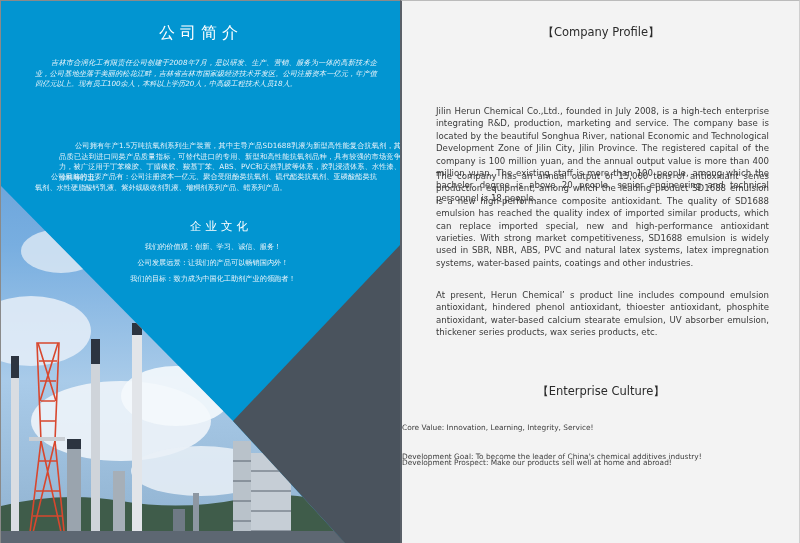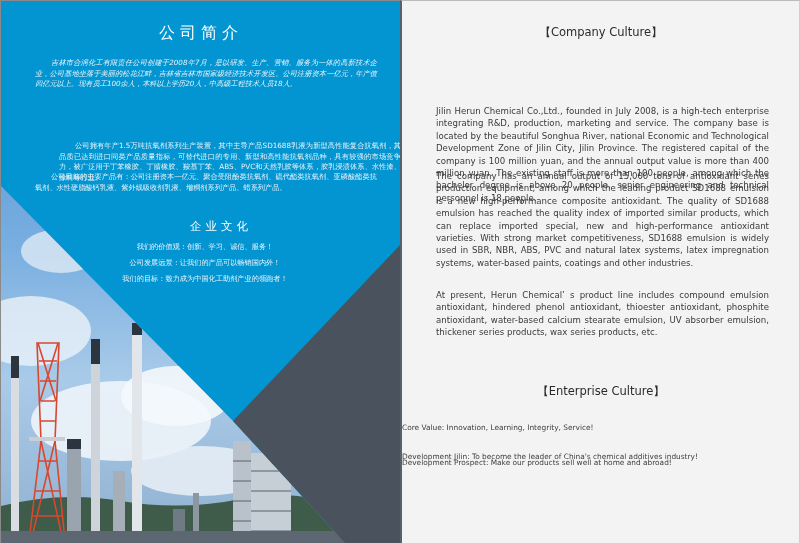--- a/index.html
+++ b/index.html
@@ -36,21 +36,21 @@
     }
     .cn-p1 { top: 57px; font-style: italic; }
     .cn-p2 { top: 140px; margin-left: 24px; }
     .cn-p3 { top: 171px; }
 
     .culture-title {
       position: absolute; left: 0; width: 400px; top: 218px; text-align: center;
       color: #fff; font-size: 11.5px; letter-spacing: 4px; margin-left: 20px;
     }
     .culture-line {
-      position: absolute; left: 4px; width: 400px; text-align: center;
+      position: absolute; left: 12px; width: 400px; text-align: center;
       color: #eaf5fb; font-size: 7.2px;
     }
     .cl1 { top: 241px; } .cl2 { top: 257px; } .cl3 { top: 273px; }
 
     
     .right-page {
       position: absolute; left: 400px; top: 0; width: 400px; height: 543px;
       background: #f3f3f3; border-left: 2px solid #5a6068; border-top: 1px solid #bbbbbb;
       border-right: 1px solid #cfcfcf;
     }
@@ -129,23 +129,23 @@
     <p class="cn-para cn-p2">公司拥有年产1.5万吨抗氧剂系列生产装置，其中主导产品SD1688乳液为新型高性能复合抗氧剂，其品质已达到进口同类产品质量指标，可替代进口的专用、新型和高性能抗氧剂品种，具有较强的市场竞争力，被广泛用于丁苯橡胶、丁腈橡胶、羧基丁苯、ABS、PVC和天然乳胶等体系，胶乳浸渍体系、水性漆、涂料等行业。</p>
     <p class="cn-para cn-p3">公司目前的主要产品有：公司注册资本一亿元、聚合受阻酚类抗氧剂、硫代酯类抗氧剂、亚磷酸酯类抗氧剂、水性硬脂酸钙乳液、紫外线吸收剂乳液、增稠剂系列产品、蜡系列产品。</p>
 
     <div class="culture-title">企业文化</div>
     <div class="culture-line cl1">我们的价值观：创新、学习、诚信、服务！</div>
     <div class="culture-line cl2">公司发展远景：让我们的产品可以畅销国内外！</div>
     <div class="culture-line cl3">我们的目标：致力成为中国化工助剂产业的领跑者！</div>
   </div>
 
   <div class="right-page">
-    <div class="en-title t1">【Company Culture】</div>
+    <div class="en-title t1">【Company Profile】</div>
     <p class="en-para ep1">Jilin Herun Chemical Co.,Ltd., founded in July 2008, is a high-tech enterprise integrating R&amp;D, production, marketing and service. The company base is located by the beautiful Songhua River, national Economic and Technological Development Zone of Jilin City, Jilin Province. The registered capital of the company is 100 million yuan, and the annual output value is more than 400 million yuan. The existing staff is more than 100 people, among which the bachelor degree is above 20 people, senior engineering and technical personnel is 18 people.</p>
     <p class="en-para ep2">The company has an annual output of 15,000 tons of antioxidant series production equipment, among which the leading product SD1688 emulsion is a new high-performance composite antioxidant. The quality of  SD1688 emulsion has reached the quality index of imported similar products, which can replace imported special, new and high-performance antioxidant varieties. With strong market competitiveness, SD1688 emulsion is widely used in SBR, NBR, ABS, PVC and natural latex systems, latex impregnation systems, water-based paints, coatings and other industries.</p>
     <p class="en-para ep3">At present, Herun Chemical’ s product line includes compound emulsion antioxidant, hindered phenol antioxidant, thioester antioxidant, phosphite antioxidant, water-based calcium stearate emulsion, UV absorber emulsion, thickener series products, wax series products, etc.</p>
 
     <div class="en-title t2">【Enterprise Culture】</div>
     <div class="en-culture-line ecl1">Core Value: Innovation, Learning, Integrity, Service!</div>
     <div class="en-culture-line ecl2">Development Prospect: Make our products sell well at home and abroad!</div>
-    <div class="en-culture-line ecl3">Development Jilin: To become the leader of China's chemical additives industry!</div>
+    <div class="en-culture-line ecl3">Development Goal: To become the leader of China's chemical additives industry!</div>
   </div>
 </div>
 
 </body></html>

